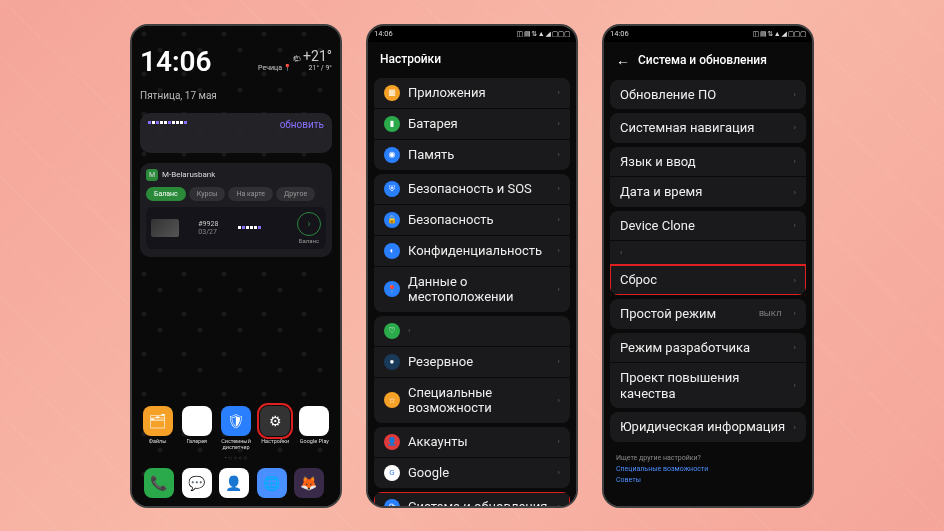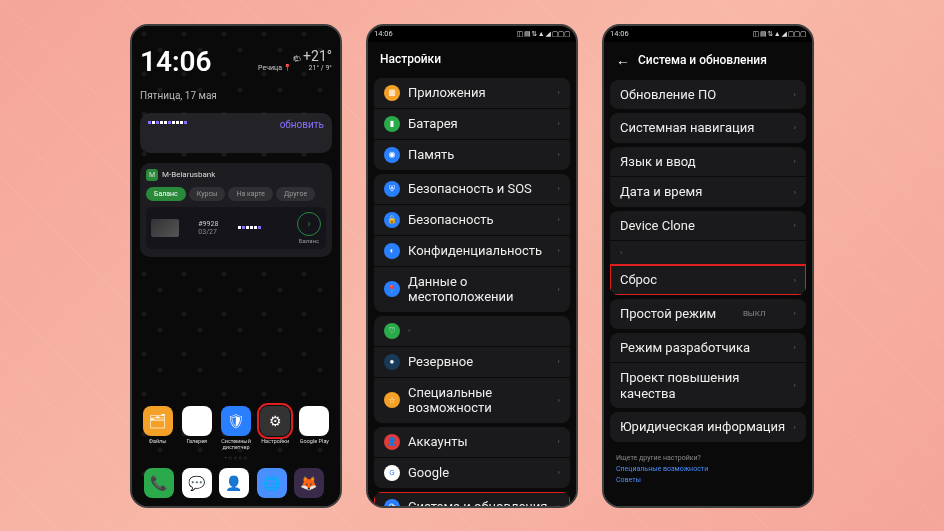--- a/index.html
+++ b/index.html
@@ -46,21 +46,21 @@
 
 .p2 .content,.p3 .content{flex:1;background:#0a0a0a;overflow-y:hidden}
 .sh{padding:10px 12px 8px;font-size:12px;font-weight:500;display:flex;align-items:center;gap:8px}
 .sh .back{font-size:14px}
 .group{background:#1a1a1c;margin:4px 6px;border-radius:8px;overflow:hidden}
 .row{display:flex;align-items:center;padding:7px 10px;border-bottom:1px solid #0a0a0a;gap:8px}
 .row:last-child{border-bottom:none}
 .row .ri{width:16px;height:16px;border-radius:50%;display:flex;align-items:center;justify-content:center;font-size:8px;flex-shrink:0}
 .row .rl{flex:1;font-size:13px;color:#eee;line-height:1.2}
 .row .chev{color:#666;font-size:8px}
-.row .val{color:#888;font-size:8px;margin-right:20px}
+.row .val{color:#888;font-size:8px;margin-right:4px}
 .row.hl2{outline:2px solid #e02020;outline-offset:-1px}
 .foot{padding:8px 12px;font-size:7px;color:#888}
 .foot a{color:#4a8fff;display:block;margin-top:3px;text-decoration:none}
 </style>
 </head>
 <body>
 
 <div class="phone p1">
   <div class="wall"></div>
   <div class="statusbar">

